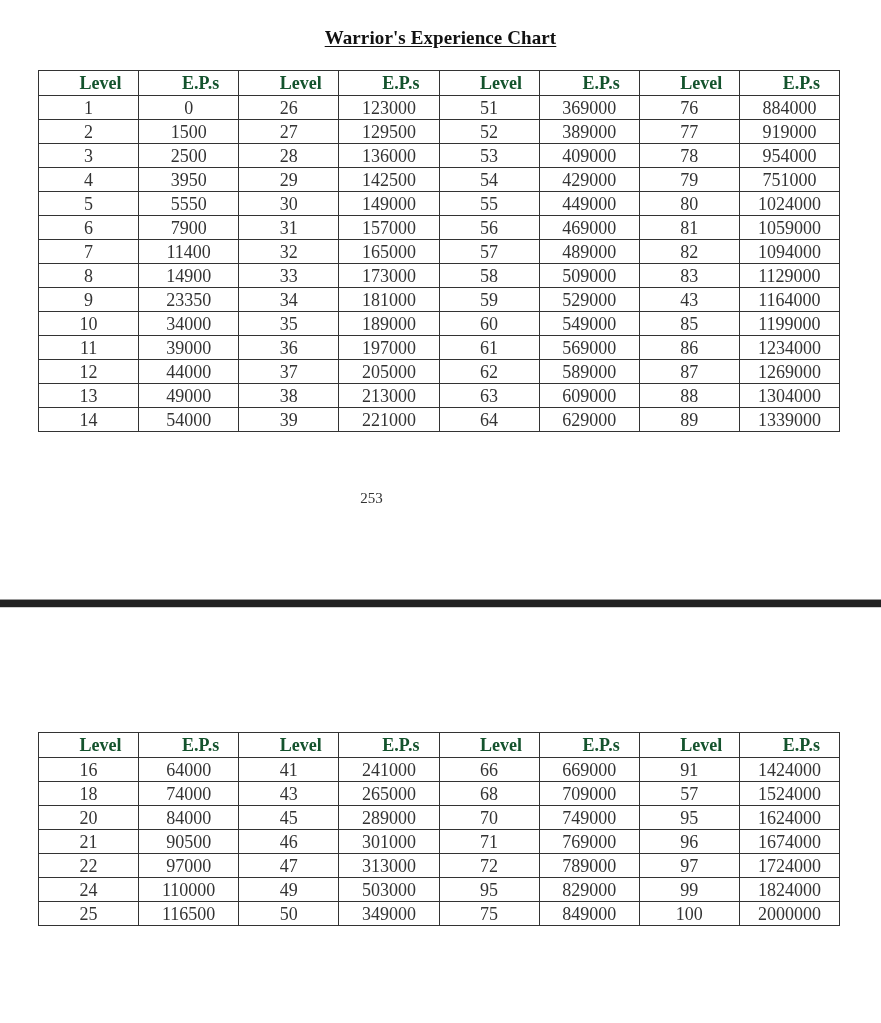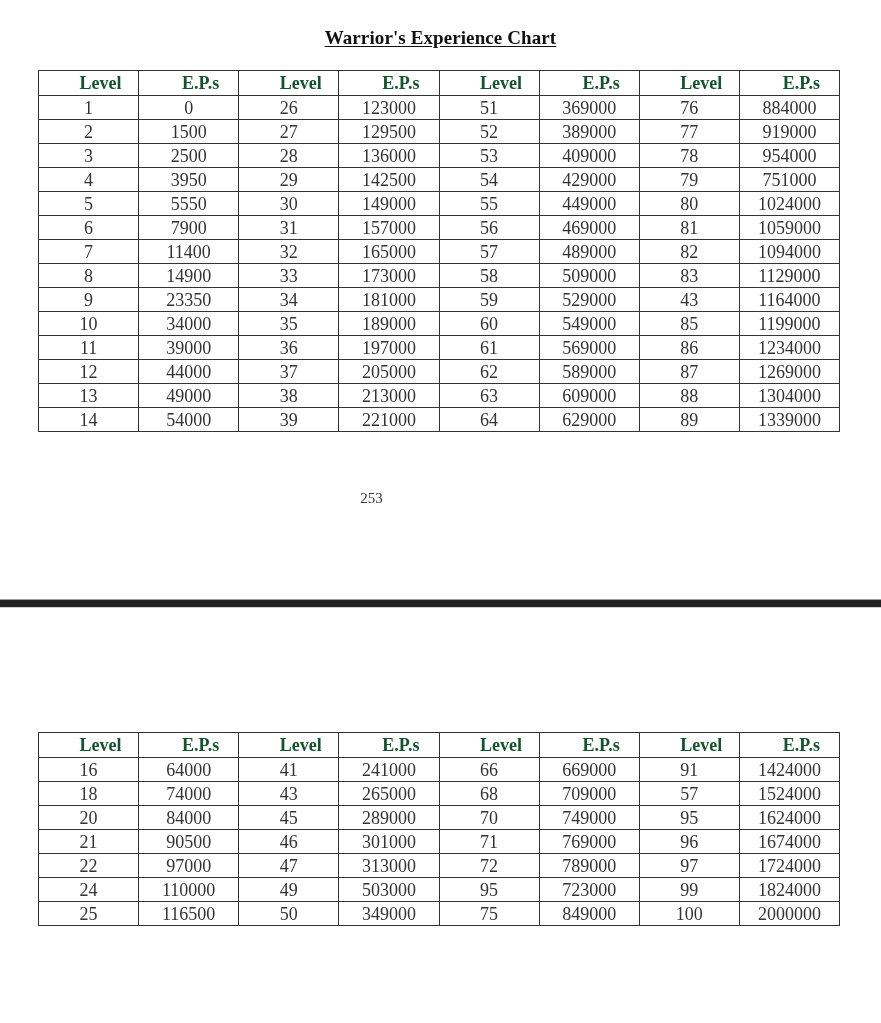--- a/index.html
+++ b/index.html
@@ -336,21 +336,21 @@
         <td>789000</td>
         <td>97</td>
         <td>1724000</td>
       </tr>
       <tr>
         <td>24</td>
         <td>110000</td>
         <td>49</td>
         <td>503000</td>
         <td>95</td>
-        <td>723000</td>
+        <td>829000</td>
         <td>99</td>
         <td>1824000</td>
       </tr>
       <tr>
         <td>25</td>
         <td>116500</td>
         <td>50</td>
         <td>349000</td>
         <td>75</td>
         <td>849000</td>

